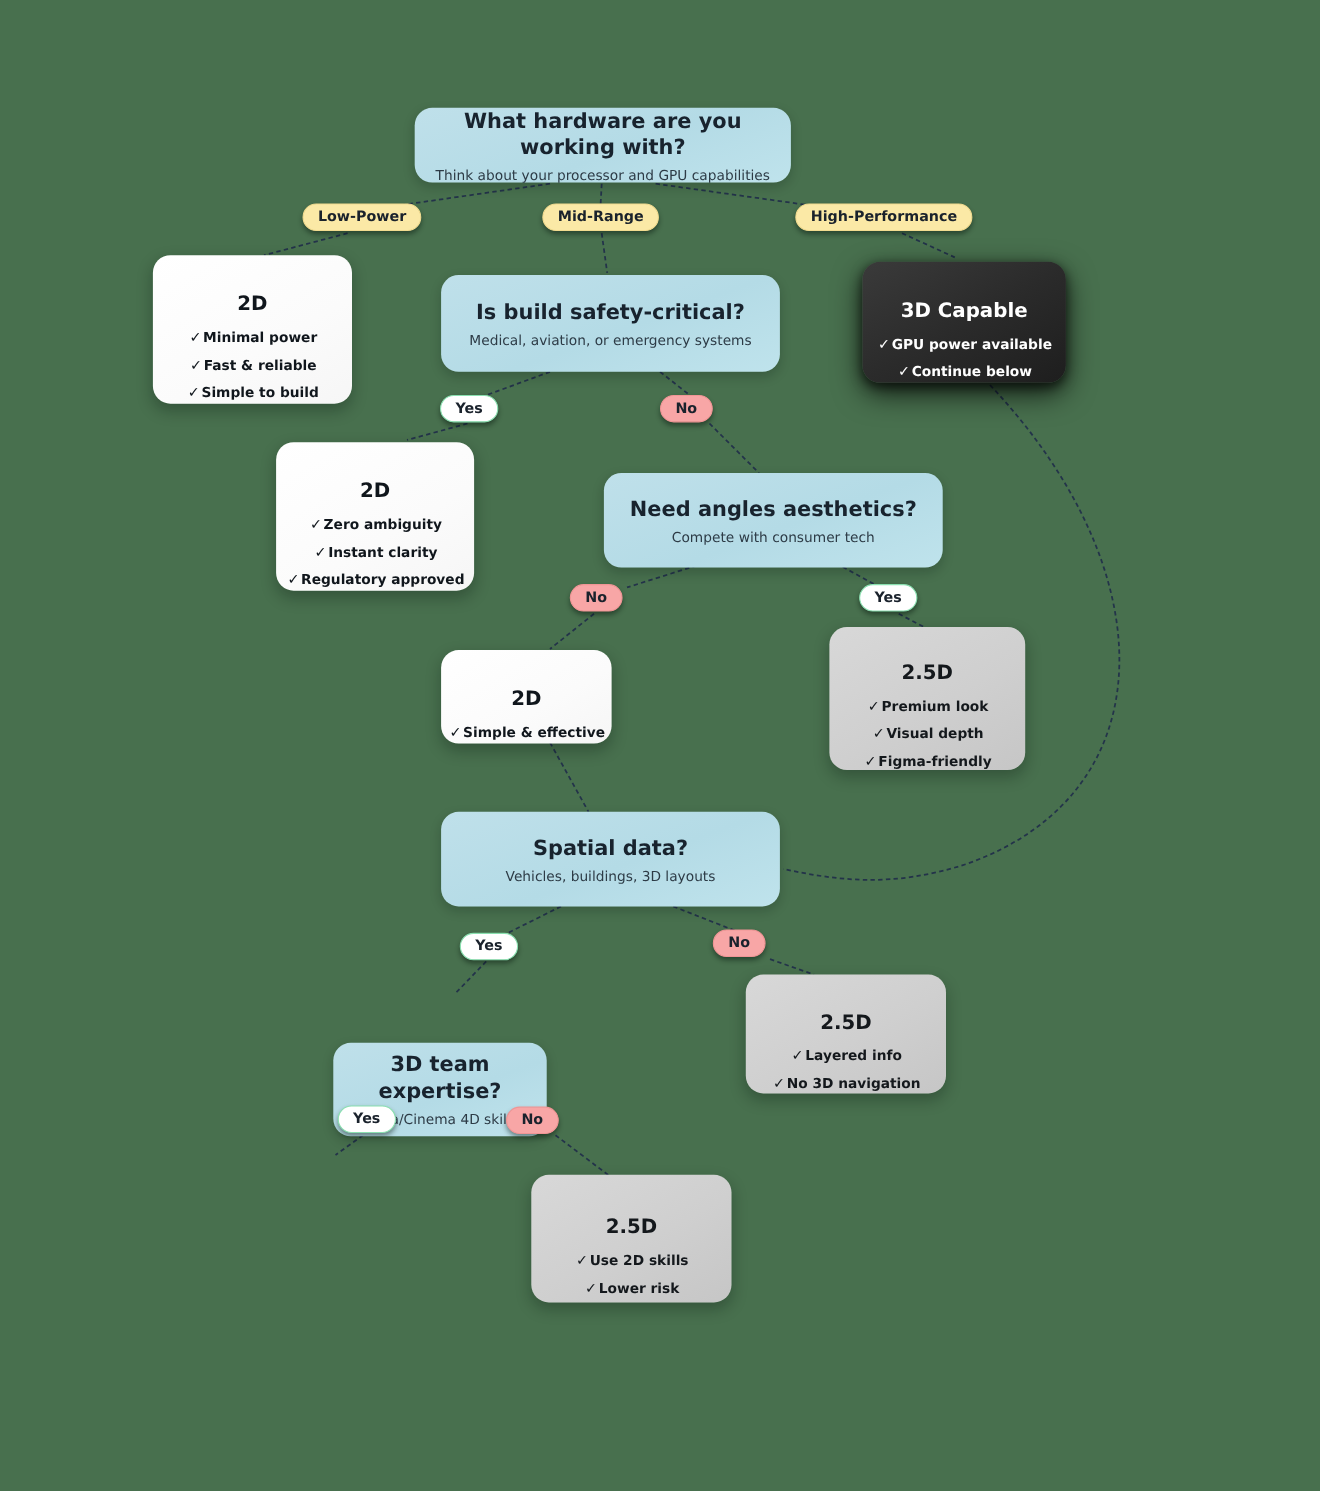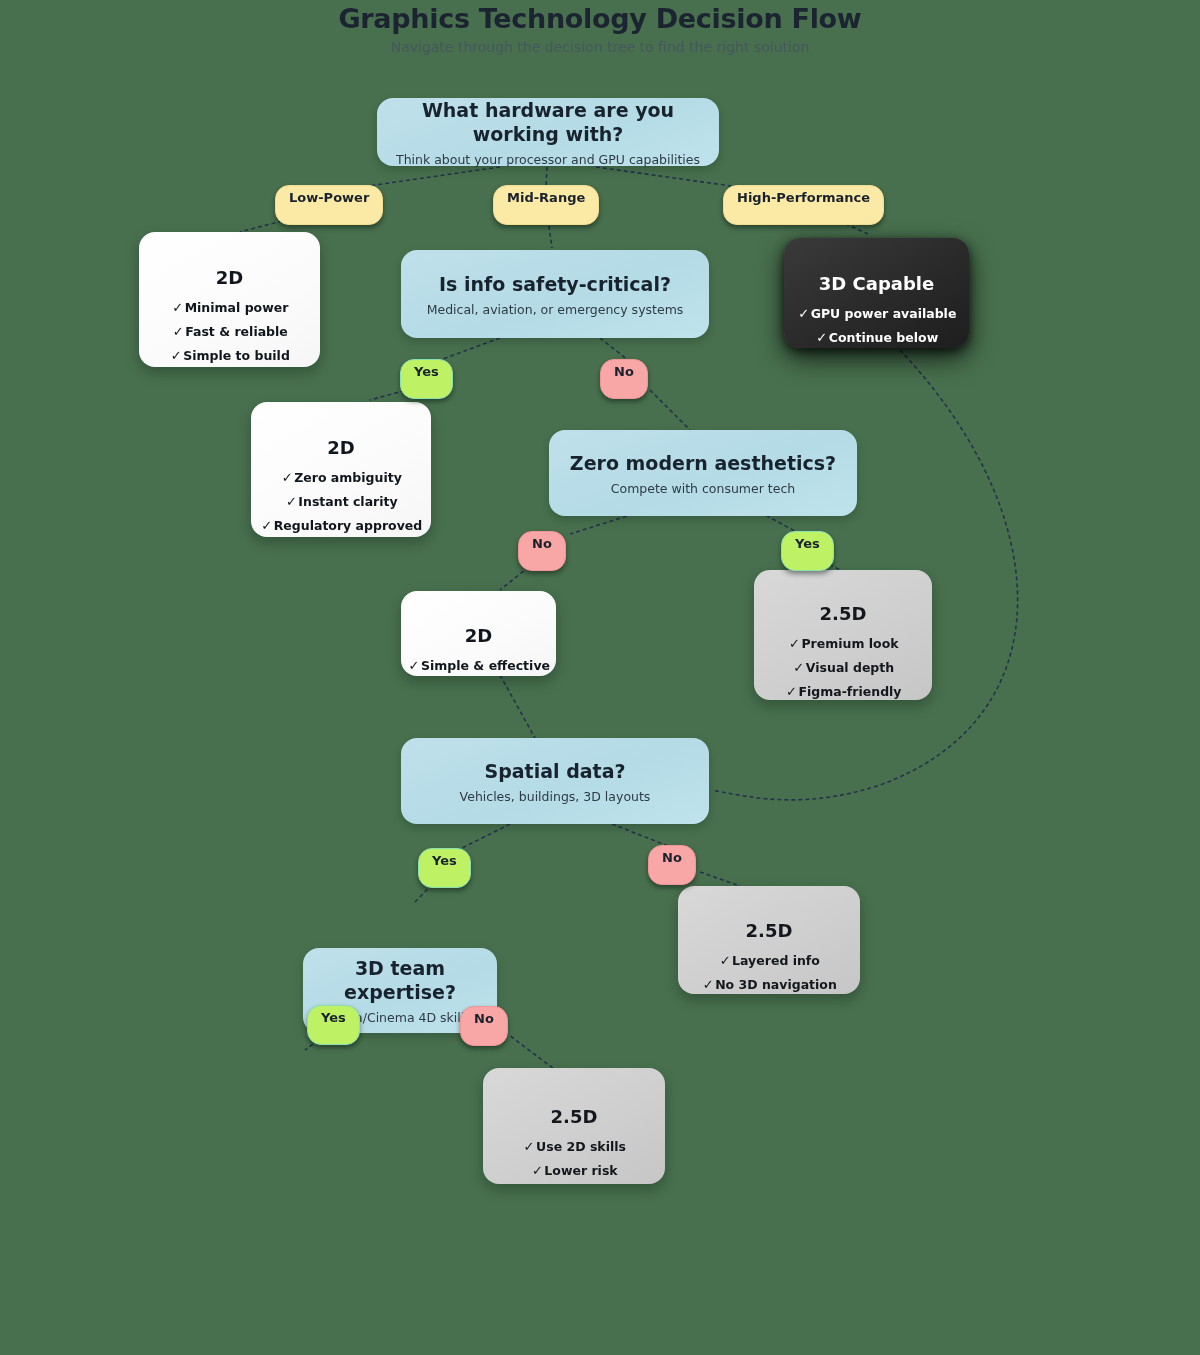--- a/index.html
+++ b/index.html
@@ -127,39 +127,35 @@
   
   .pill {
     position: absolute;
     box-sizing: border-box;
     border-radius: 14px;
     font-size: 13px;
     font-weight: bold;
     color: #1a222c;
     text-align: center;
     line-height: 24px;
-    height: 40px;
+    height: 25px;
     padding: 0 13px;
     white-space: nowrap;
     box-shadow: 0 3px 5px rgba(4,18,10,0.45);
     z-index: 4;
   }
   .pill-yellow { background: #fbe9a6; border: 1px solid #f2dc90; }
-  .pill-yes    { background: #bef264; border: 1px solid #8ae0b0; }
+  .pill-yes    { background: #ffffff; border: 1px solid #8ae0b0; }
   .pill-no     { background: #f8a6a6; border: 1px solid #f09595; }
 </style>
 </head>
 <body>
 
 <div id="stage">
 
-  <div class="header">
-    <div class="title">Graphics Technology Decision Flow</div>
-    <div class="subtitle">Navigate through the decision tree to find the right solution</div>
-  </div>
 
   <svg id="edges" viewBox="0 0 1200 1355">
     <g fill="none" stroke="#22304a" stroke-width="1.6" stroke-dasharray="4 3" opacity="0.95">
 
       <path d="M 500 167 L 340 190"></path>
       <path d="M 316 212 L 240 232"></path>
 
       <path d="M 547 167 L 546 186"></path>
       <path d="M 547 212 L 552 248"></path>
 
@@ -206,42 +202,42 @@
   <div class="pill pill-yellow" style="left:723px; top:185px;">High-Performance</div>
 
   <div class="node node-result theme-white" style="left:139px; top:232px; width:181px; height:135px;">
     <div class="r-title">2D</div>
     <div class="r-item"><span class="ck">✓</span><span>Minimal power</span></div>
     <div class="r-item"><span class="ck">✓</span><span>Fast &amp; reliable</span></div>
     <div class="r-item"><span class="ck">✓</span><span>Simple to build</span></div>
   </div>
 
   <div class="node node-question" style="left:401px; top:250px; width:308px; height:88px;">
-    <div class="q-title">Is info safety-critical?</div>
+    <div class="q-title">Is build safety-critical?</div>
     <div class="q-sub">Medical, aviation, or emergency systems</div>
   </div>
 
   <div class="node node-result theme-dark" style="left:784px; top:238px; width:185px; height:110px;">
     <div class="r-title">3D Capable</div>
     <div class="r-item"><span class="ck">✓</span><span>GPU power available</span></div>
     <div class="r-item"><span class="ck">✓</span><span>Continue below</span></div>
   </div>
 
   <div class="pill pill-yes" style="left:400px; top:359px;">Yes</div>
   <div class="pill pill-no" style="left:600px; top:359px;">No</div>
 
   <div class="node node-result theme-white" style="left:251px; top:402px; width:180px; height:135px;">
     <div class="r-title">2D</div>
     <div class="r-item"><span class="ck">✓</span><span>Zero ambiguity</span></div>
     <div class="r-item"><span class="ck">✓</span><span>Instant clarity</span></div>
     <div class="r-item"><span class="ck">✓</span><span>Regulatory approved</span></div>
   </div>
 
   <div class="node node-question" style="left:549px; top:430px; width:308px; height:86px;">
-    <div class="q-title">Zero modern aesthetics?</div>
+    <div class="q-title">Need angles aesthetics?</div>
     <div class="q-sub">Compete with consumer tech</div>
   </div>
 
   <div class="pill pill-no" style="left:518px; top:531px;">No</div>
   <div class="pill pill-yes" style="left:781px; top:531px;">Yes</div>
 
   <div class="node node-result theme-white" style="left:401px; top:591px; width:155px; height:85px;">
     <div class="r-title">2D</div>
     <div class="r-item"><span class="ck">✓</span><span>Simple &amp; effective</span></div>
   </div>

